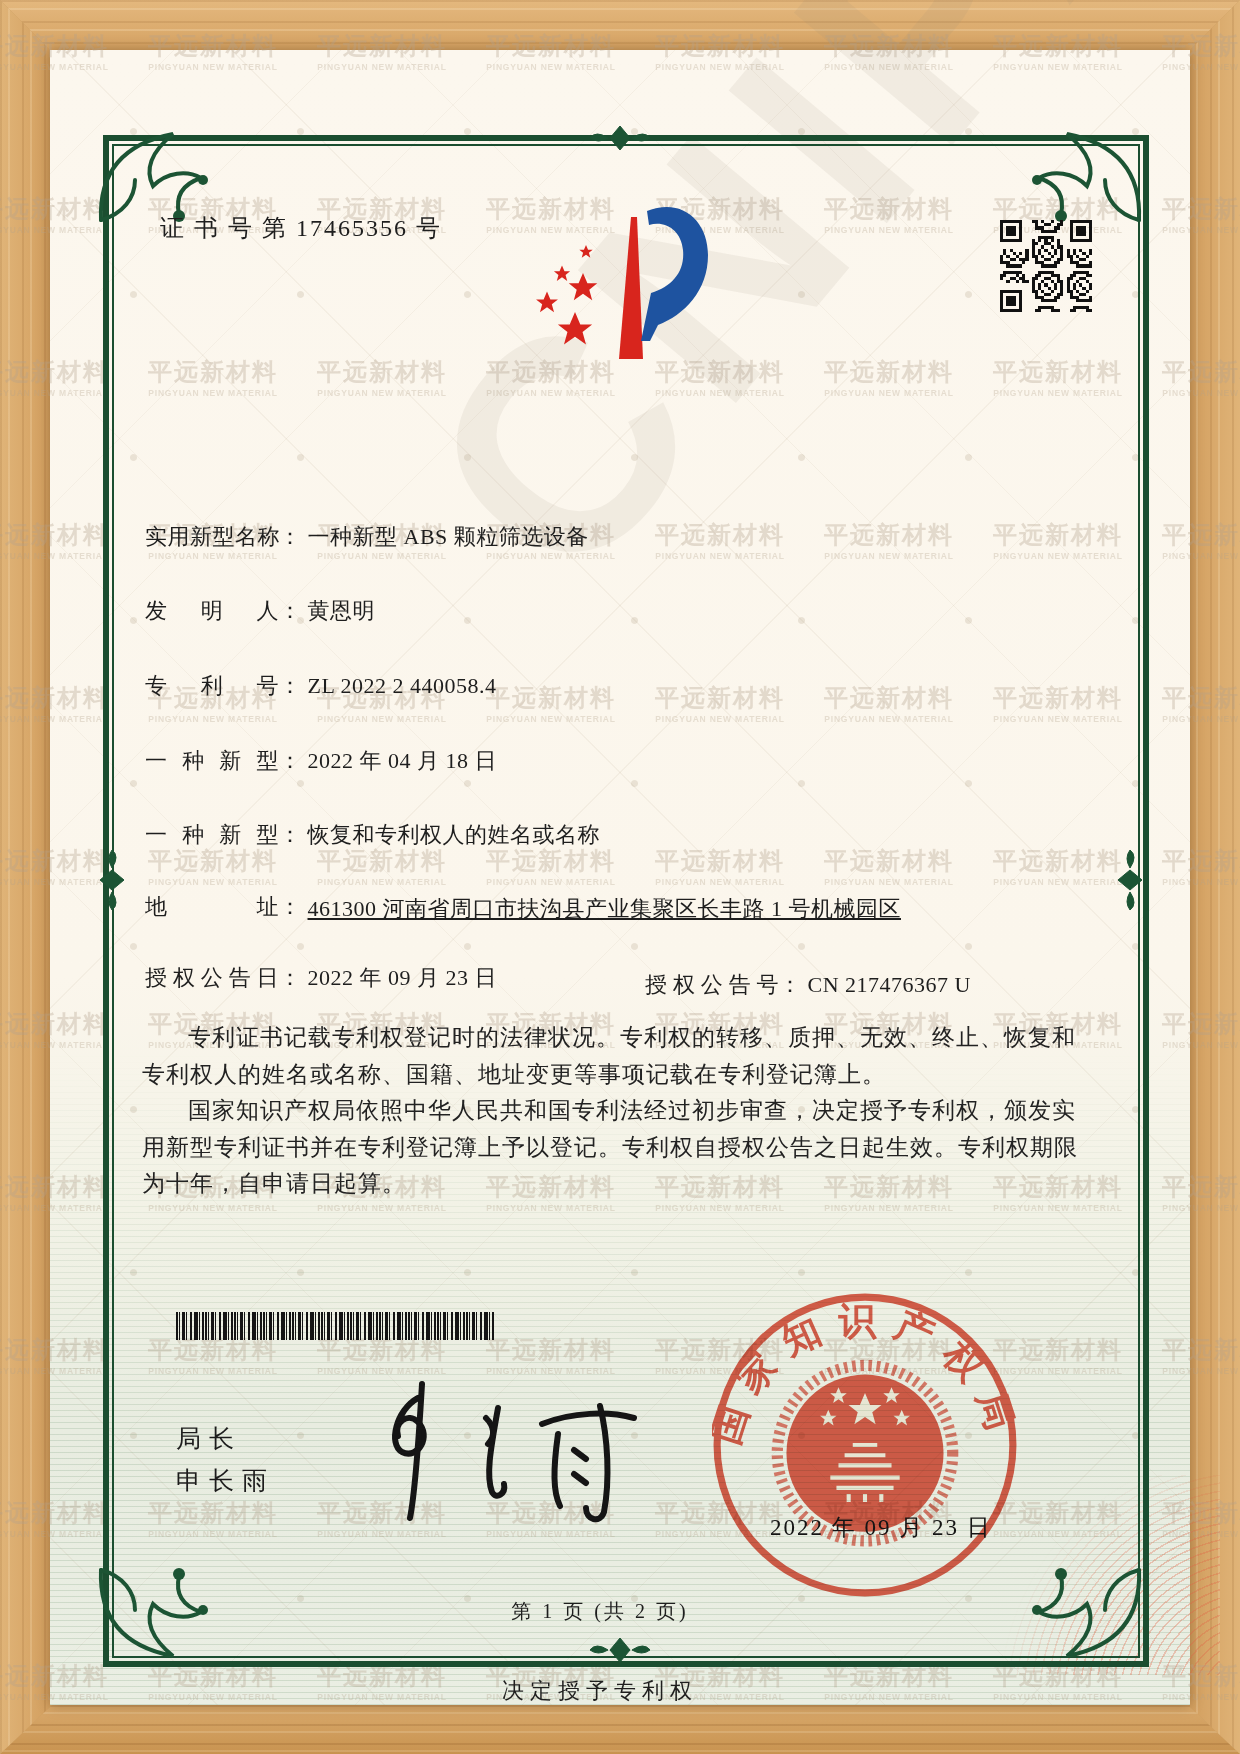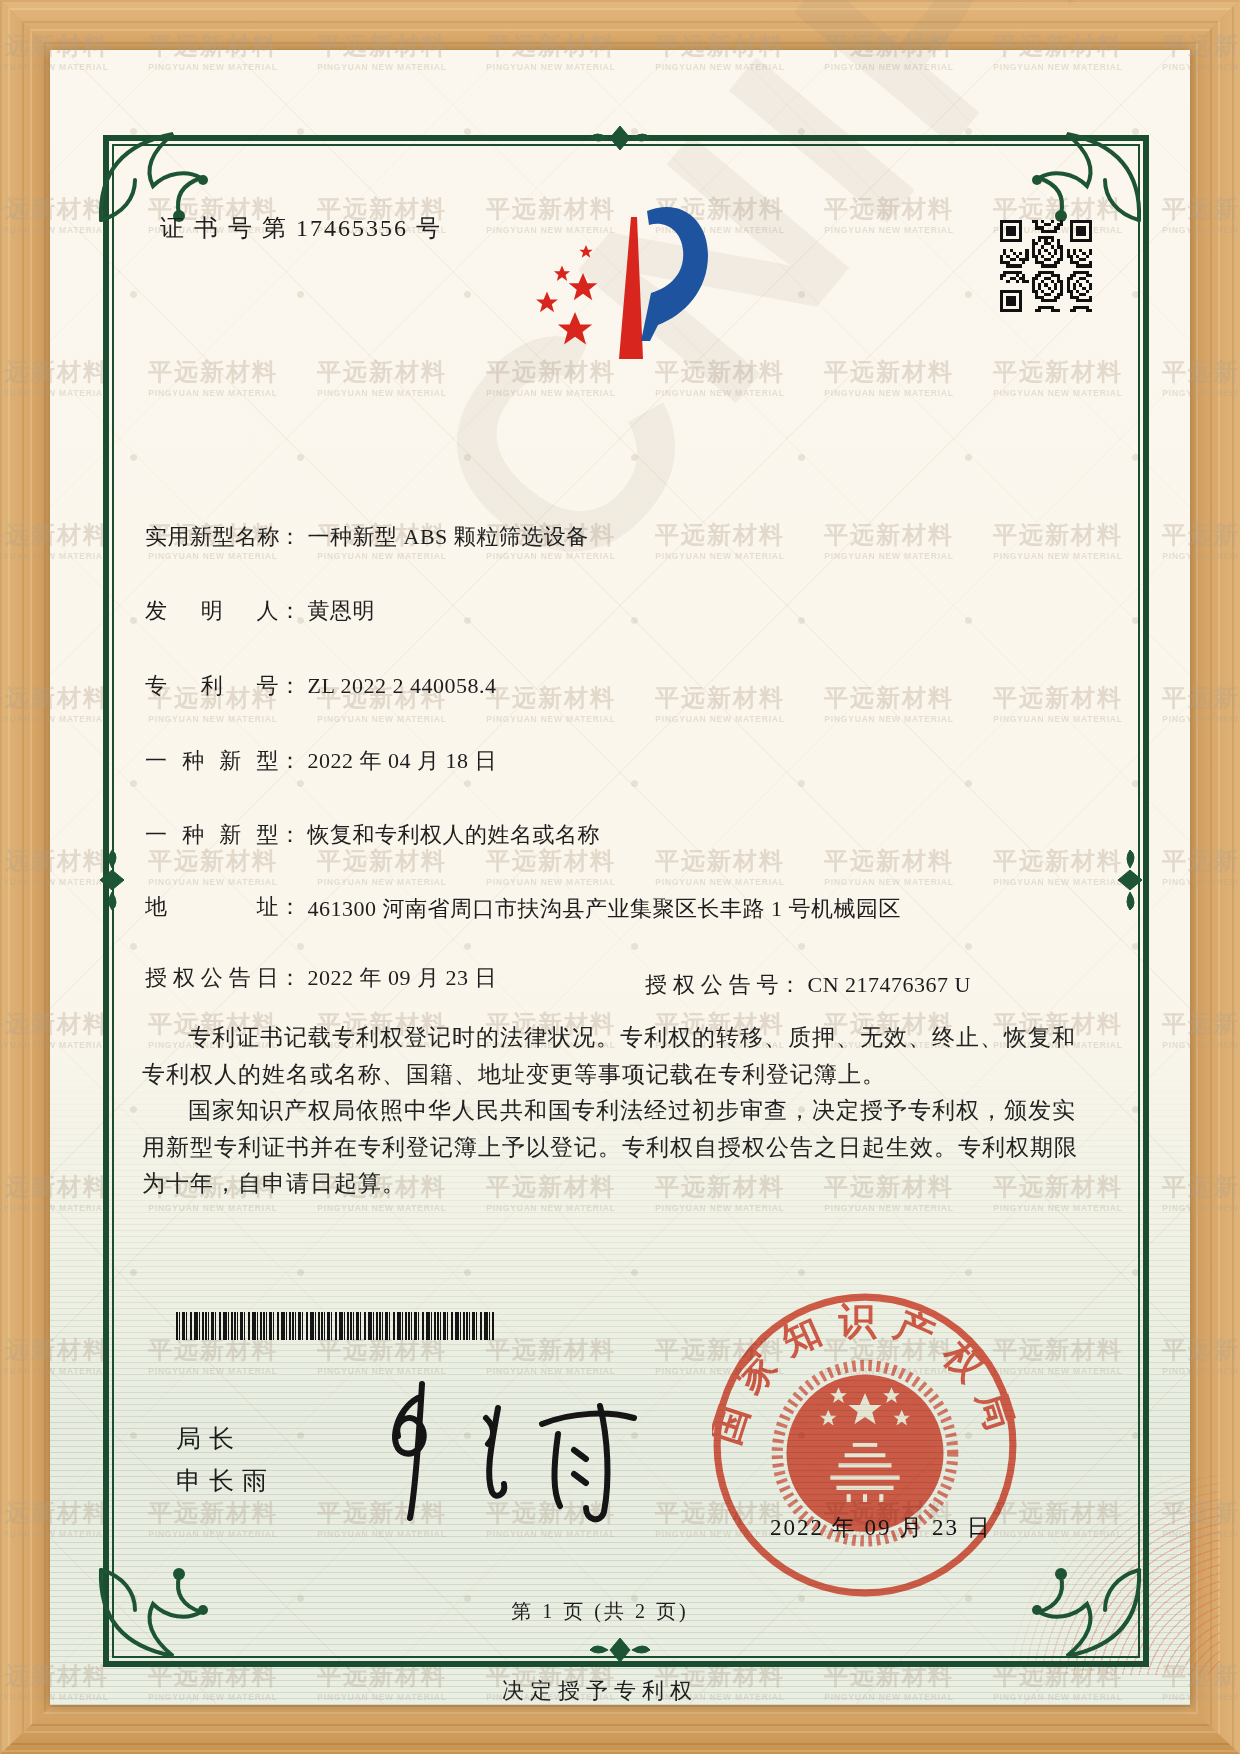--- a/index.html
+++ b/index.html
@@ -52,21 +52,21 @@
   .gborder{position:absolute;left:103px;top:135px;width:1034px;height:1520px;border:6px solid #1b4e30;}
   .gborder::after{content:"";position:absolute;inset:3px;border:2px solid #1b4e30;}
   .orn{position:absolute;}
   
   .cert-no{position:absolute;left:160px;top:212px;font-size:24px;letter-spacing:2px;}
   .title{position:absolute;left:160px;top:334px;width:800px;text-align:center;
     font-size:47px;font-weight:700;letter-spacing:13px;color:#101010;}
   .frow{position:absolute;left:145px;font-size:22px;letter-spacing:.5px;white-space:nowrap;}
   .flabel{display:inline-block;width:134px;text-align:justify;text-align-last:justify;vertical-align:top;}
   .fvalue{margin-left:6px;}
-  .fvalue.wrap{display:inline-block;white-space:normal;width:600px;vertical-align:top;line-height:34px;}
+  .fvalue.wrap{display:inline-block;white-space:normal;width:600px;vertical-align:top;line-height:34px;text-decoration:underline;}
   .frow .second{position:absolute;left:500px;top:0;white-space:nowrap;margin-top:7px;}
   .body-text{position:absolute;left:142px;top:1020px;width:956px;font-size:23px;line-height:36.5px;letter-spacing:1px;color:#222;}
   .body-text p{margin:0;text-indent:2em;}
   .barcode{position:absolute;left:176px;top:1312px;width:318px;height:28px;}
   .signer{position:absolute;left:176px;font-family:"Liberation Sans","DejaVu Sans",sans-serif;
     font-size:25px;letter-spacing:8px;color:#1c1c1c;}
   .sig{position:absolute;left:358px;top:1378px;}
   .seal{position:absolute;left:712px;top:1292px;width:306px;height:306px;mix-blend-mode:multiply;opacity:.92;}
   .seal-date{position:absolute;left:770px;top:1512px;font-size:23px;letter-spacing:2px;color:#141414;z-index:5;}
   .page-num{position:absolute;left:430px;top:1598px;width:340px;text-align:center;font-size:20px;letter-spacing:3px;}

